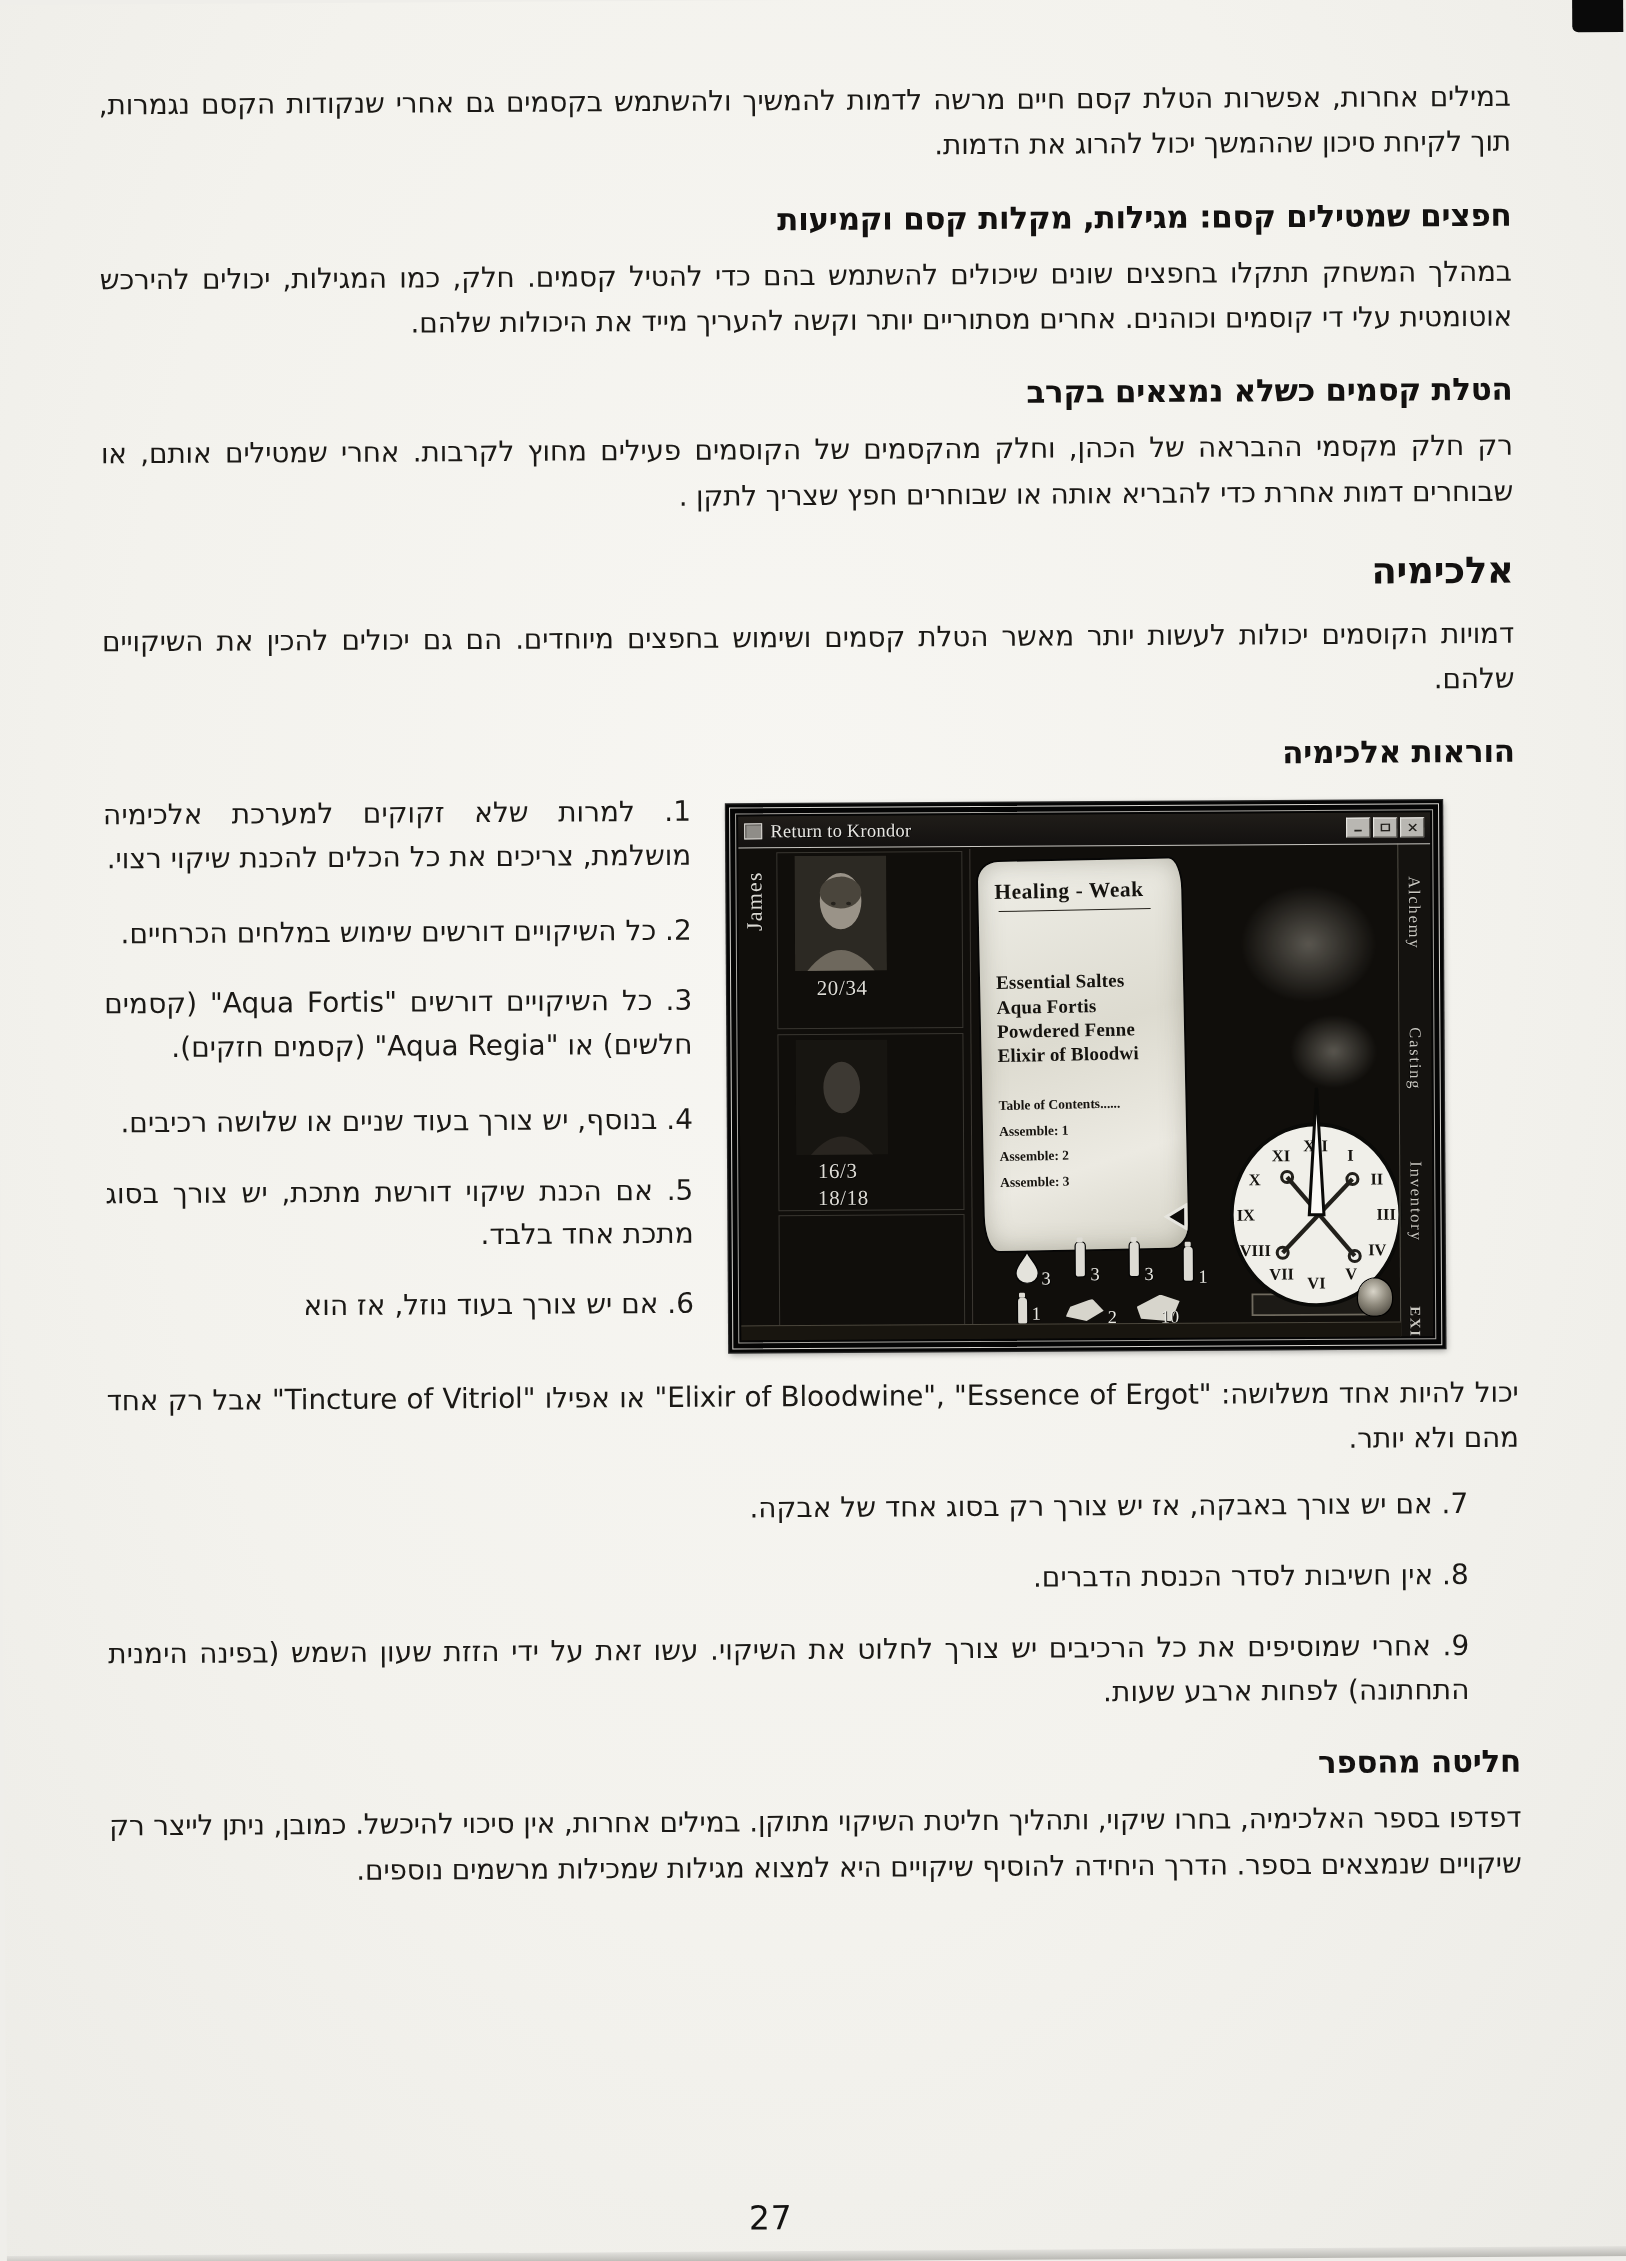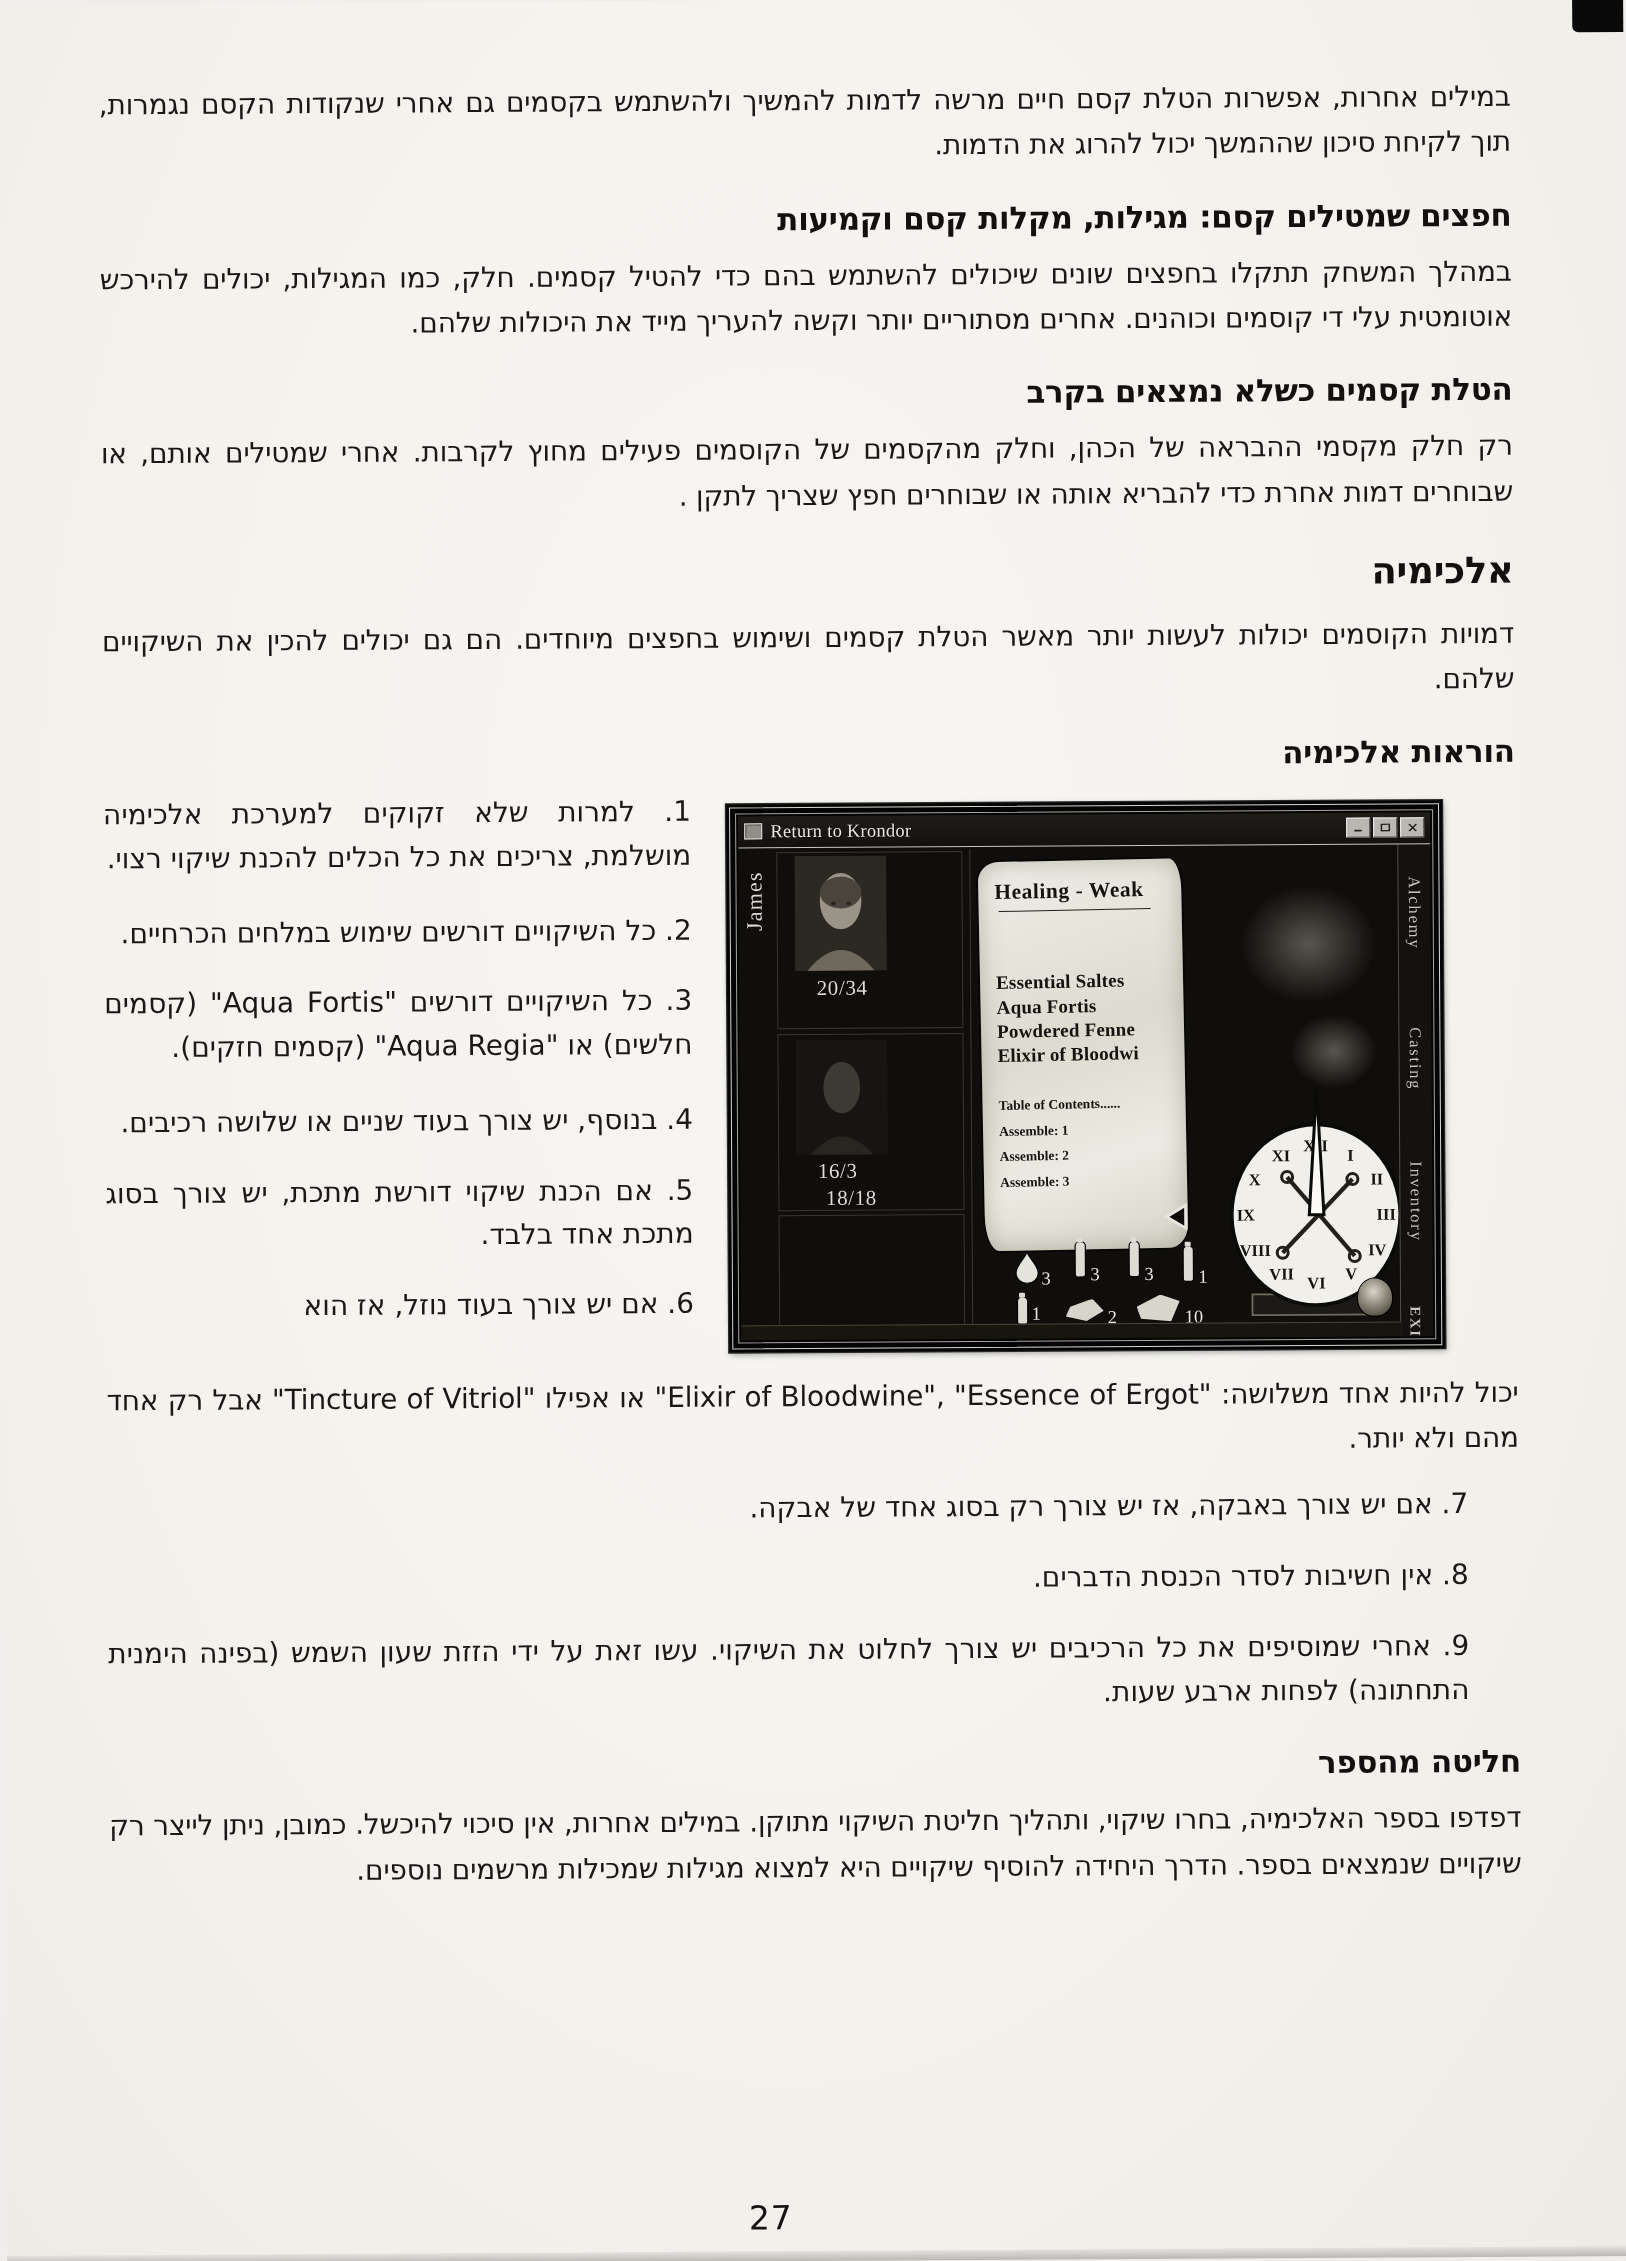--- a/index.html
+++ b/index.html
@@ -156,21 +156,21 @@
             <ellipse cx="88" cy="78" rx="4" ry="3" fill="#26231e"></ellipse>
           </svg>
           <div class="hp" style="left:78px;top:160px;">20/34</div>
 
           <svg class="portrait" style="left:56px;top:224px;opacity:.42;" width="92" height="115" viewBox="0 0 150 188">
             <rect width="150" height="188" fill="#221f1a"></rect>
             <ellipse cx="75" cy="78" rx="30" ry="42" fill="#7d766b"></ellipse>
             <path d="M24 188 Q75 128 126 188 Z" fill="#4c463d"></path>
           </svg>
           <div class="hp" style="left:78px;top:343px;">16/3</div>
-          <div class="hp" style="left:86px;top:370px;">18/18</div>
+          <div class="hp" style="left:78px;top:370px;">18/18</div>
 
           <div class="parchment">
             <div class="parch-title">Healing - Weak</div>
             <div class="parch-rule"></div>
             <div style="margin-top:59px;">
               <div class="ingredient">Essential Saltes</div>
               <div class="ingredient">Aqua Fortis</div>
               <div class="ingredient">Powdered Fenne</div>
               <div class="ingredient">Elixir of Bloodwi</div>
             </div>
@@ -199,21 +199,21 @@
           <div class="bottle" style="left:443px;top:433px;"></div>
           <div class="icon-count" style="left:458px;top:453px;">1</div>
 
           <div class="bottle small" style="left:277px;top:483px;"></div>
           <div class="icon-count" style="left:291px;top:489px;">1</div>
 
           <div class="stone s1" style="left:325px;top:485px;"></div>
           <div class="icon-count" style="left:367px;top:493px;">2</div>
 
           <div class="stone s2" style="left:396px;top:481px;"></div>
-          <div class="icon-count" style="left:444px;top:493px;">10</div>
+          <div class="icon-count" style="left:420px;top:493px;">10</div>
 
           <div class="ghost" style="left:502px;top:73px;width:135px;height:116px;"></div>
           <div class="ghost" style="left:551px;top:202px;width:86px;height:73px;"></div>
           <div class="jug" style="left:515px;top:367px;"></div>
 
           <svg style="position:absolute;left:487px;top:264px;" width="177" height="245" viewBox="0 -45 290 380">
             <rect x="40" y="300" width="210" height="34" fill="#1c1a16" stroke="#6f6a5e" stroke-width="3"></rect>
             <ellipse cx="145" cy="170" rx="138" ry="148" fill="#f0efe9" stroke="#0a0a08" stroke-width="6"></ellipse>
             <text x="145" y="66" font-size="27" font-family="Liberation Serif, serif" font-weight="bold" fill="#15130f" text-anchor="middle">XII</text>
             <text x="202" y="82" font-size="27" font-family="Liberation Serif, serif" font-weight="bold" fill="#15130f" text-anchor="middle">I</text>

